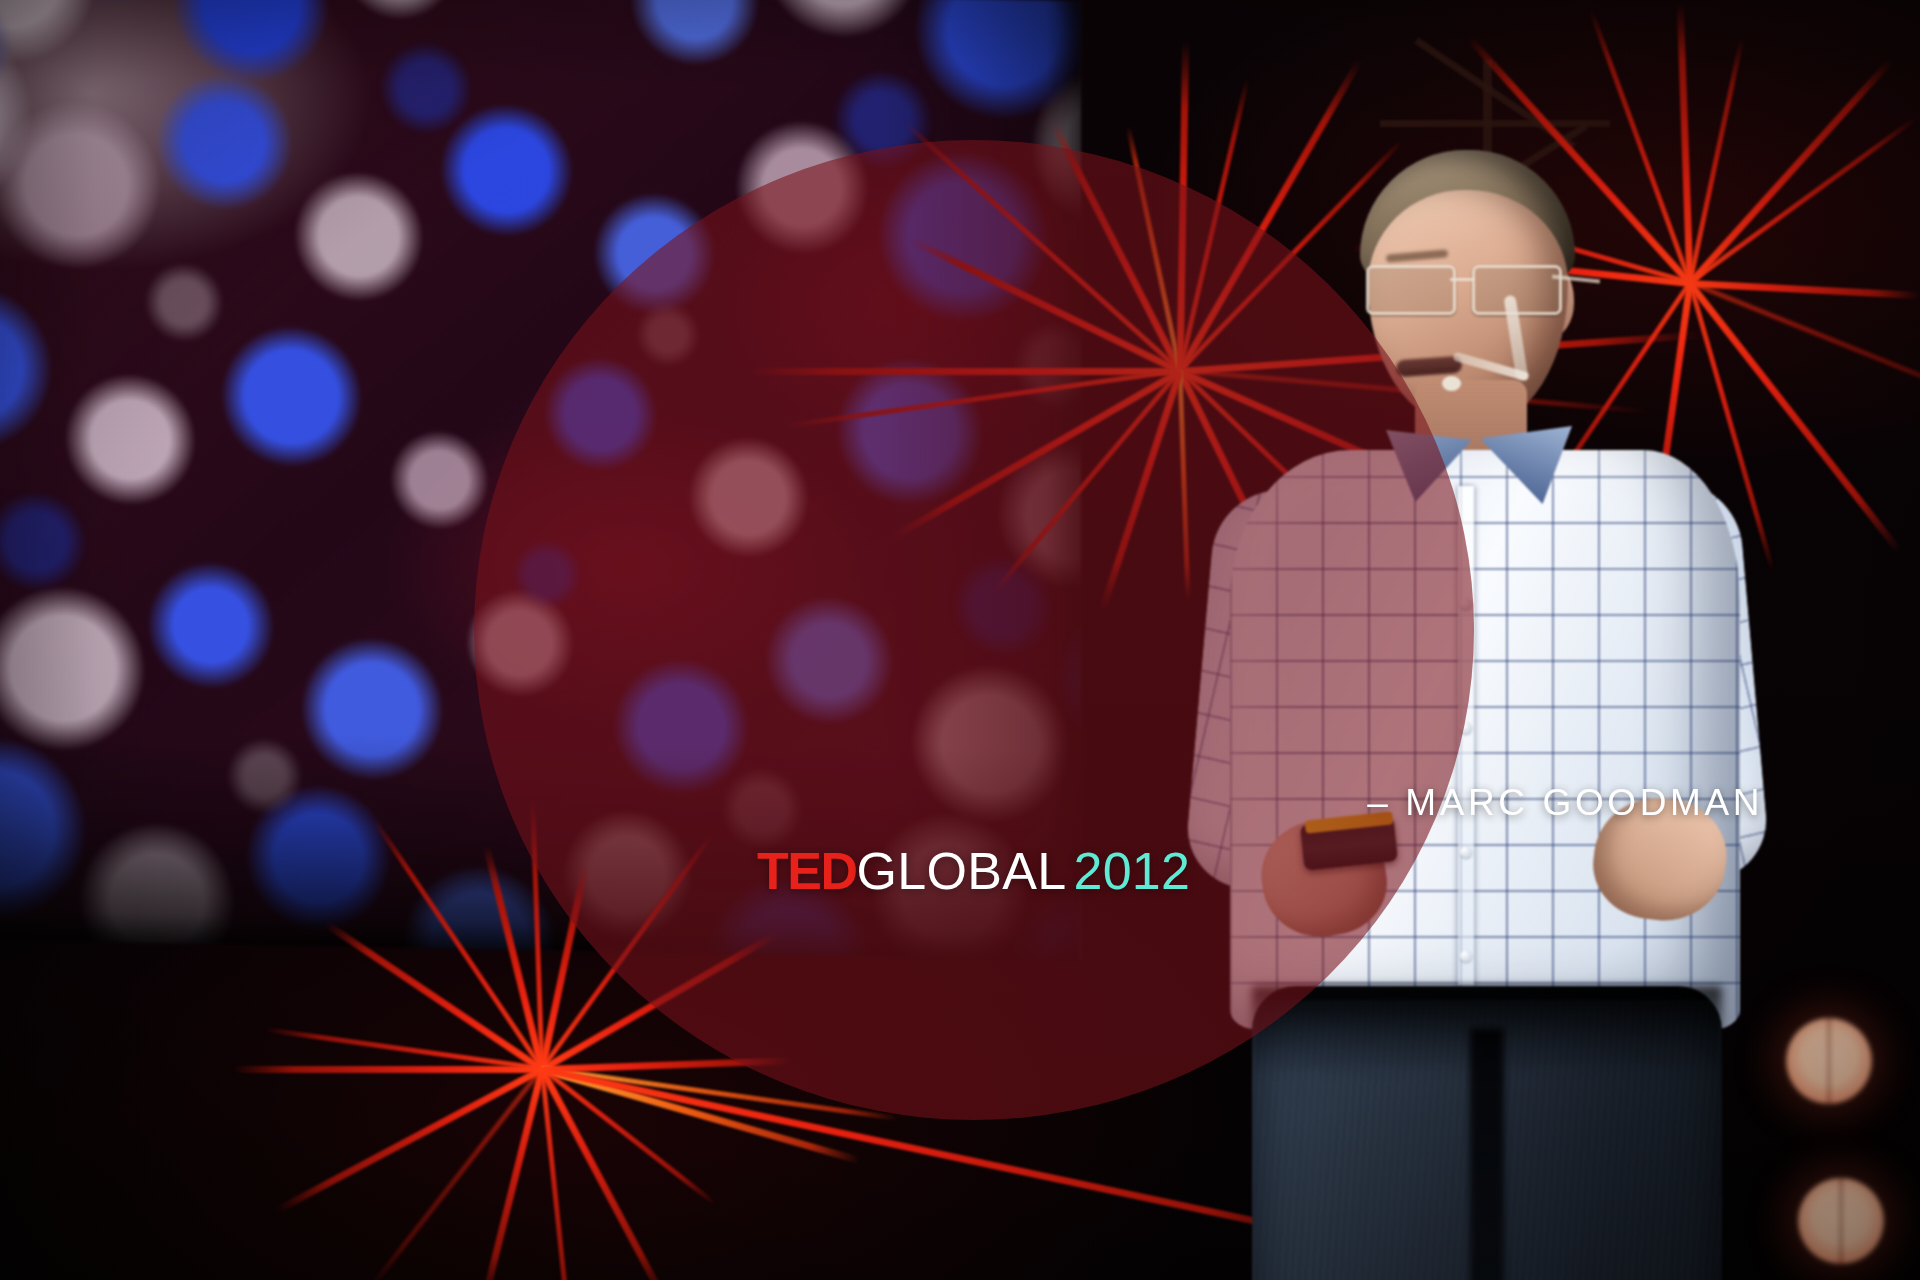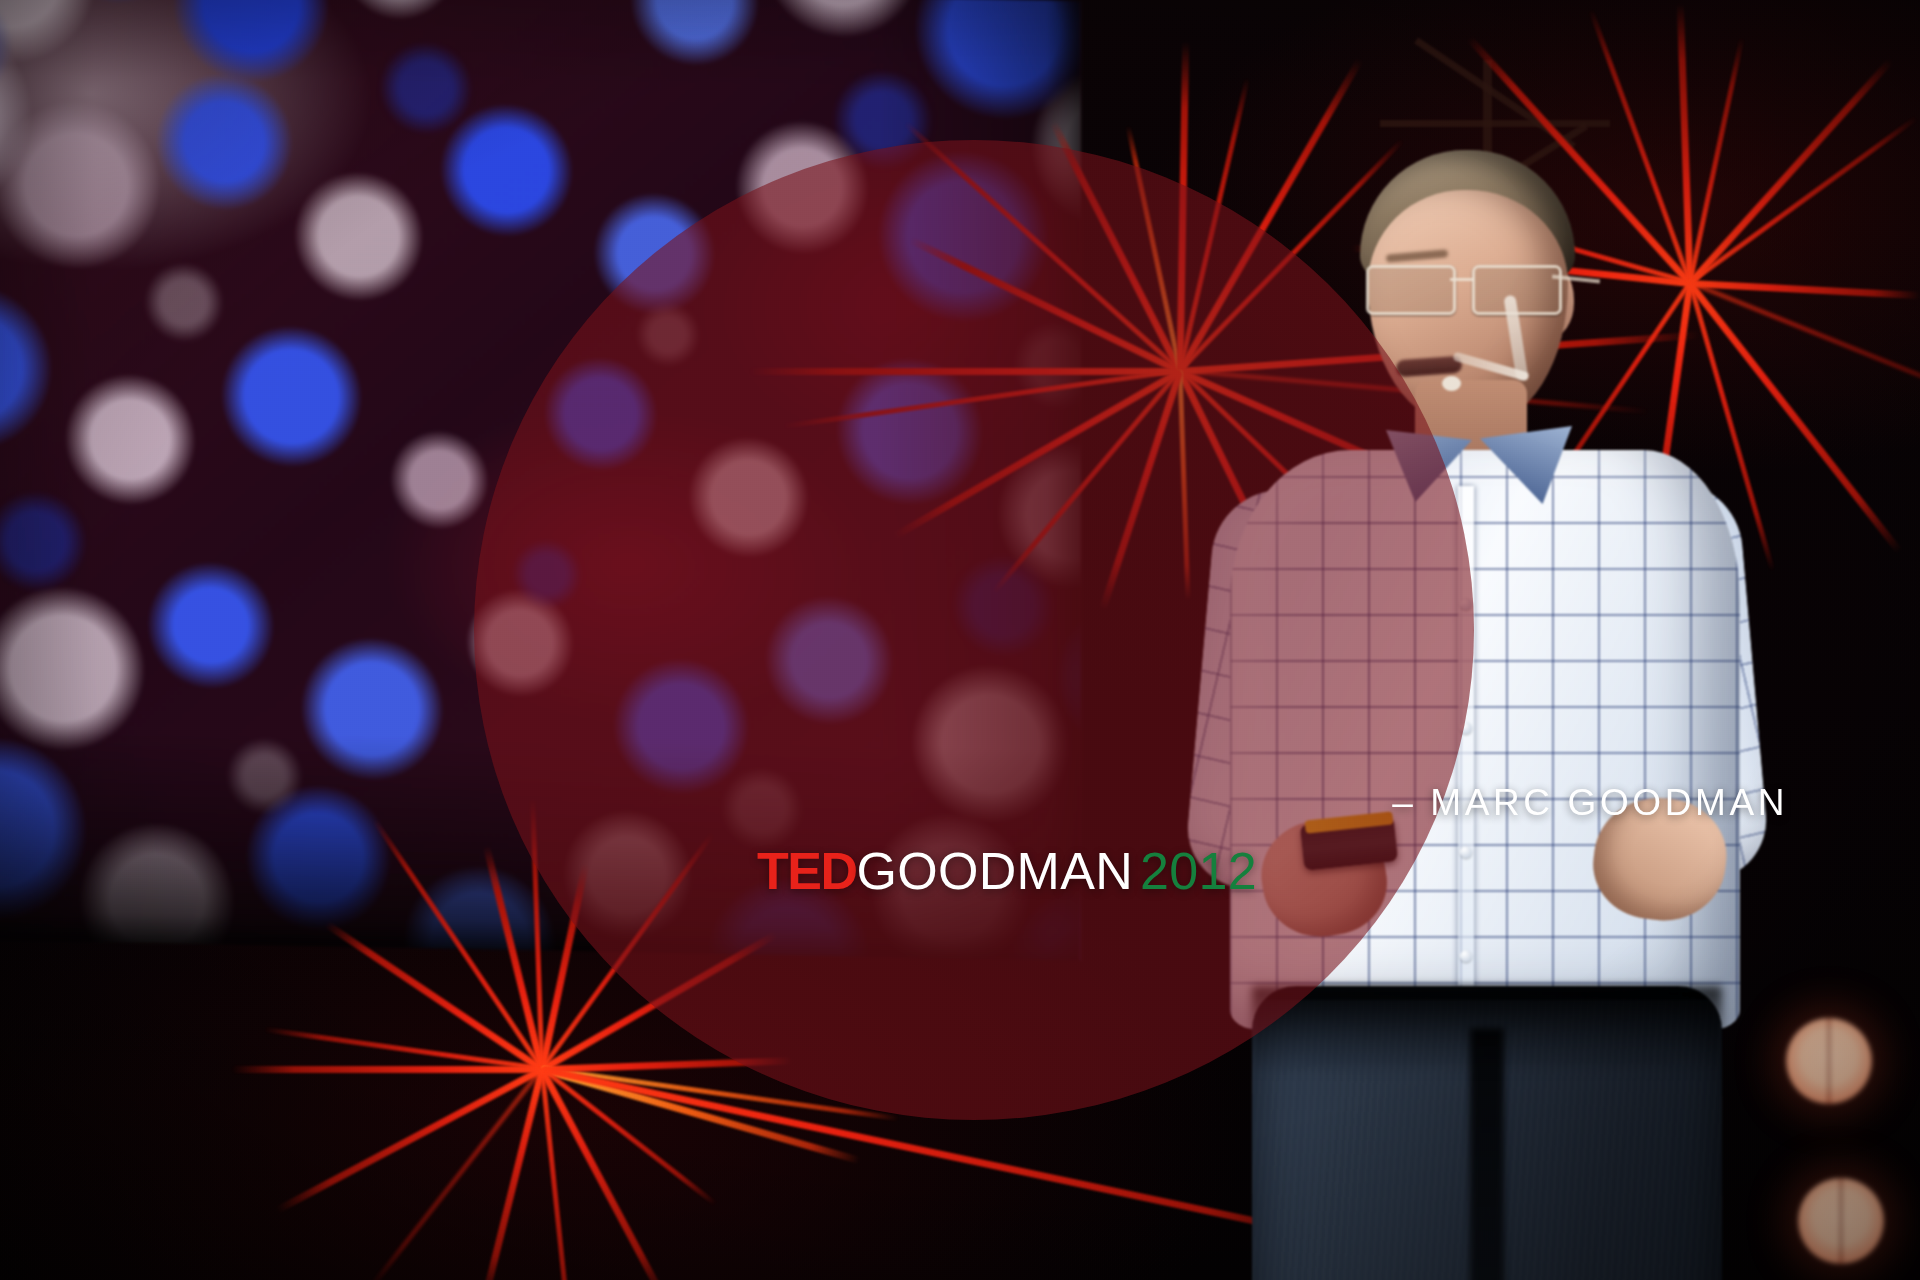--- a/index.html
+++ b/index.html
@@ -350,30 +350,29 @@
     font-weight:bold;
     font-size:78px;
     line-height:1.115;
     letter-spacing:-1.1px;
     text-shadow:0 2px 10px rgba(0,0,0,.35);
   }
   #quote .ql{display:block;white-space:nowrap;}
 
   #attribution{
     position:absolute;
-    left:15px; top:782px;
+    left:1px; top:782px;
     width:1762px;
     text-align:right;
     color:#ffffff;
     font-family:"Liberation Sans",sans-serif;
     font-weight:300;
     font-size:37px;
     letter-spacing:3.6px;
     text-shadow:0 2px 8px rgba(0,0,0,.45);
-    padding-left:11px;
   }
 
   #brand{
     position:absolute;
     left:757px; top:845px;
     font-family:"Liberation Sans",sans-serif;
     font-size:52px;
     line-height:1;
     white-space:nowrap;
     text-shadow:0 2px 8px rgba(0,0,0,.4);
@@ -382,21 +381,21 @@
     color:#e8221a;
     font-weight:bold;
     letter-spacing:-1.5px;
   }
   #brand .global{
     color:#ffffff;
     font-weight:300;
     letter-spacing:.3px;
   }
   #brand .year{
-    color:#15803d;
+    color:#5eead4;
     font-weight:300;
     letter-spacing:.3px;
     margin-left:7px;
   }
 </style>
 </head>
 <body>
 
 <div id="stage">
 
@@ -519,16 +518,16 @@
 
   <div id="grain"></div>
   <div id="vignette"></div>
 
   <div id="quote">
   </div>
 
   <div id="attribution">– MARC GOODMAN</div>
 
   <div id="brand">
-    <span class="ted">TED</span><span class="global">GOODMAN</span><span class="year">2012</span>
+    <span class="ted">TED</span><span class="global">GLOBAL</span><span class="year">2012</span>
   </div>
 
 </div>
 
 </body></html>

